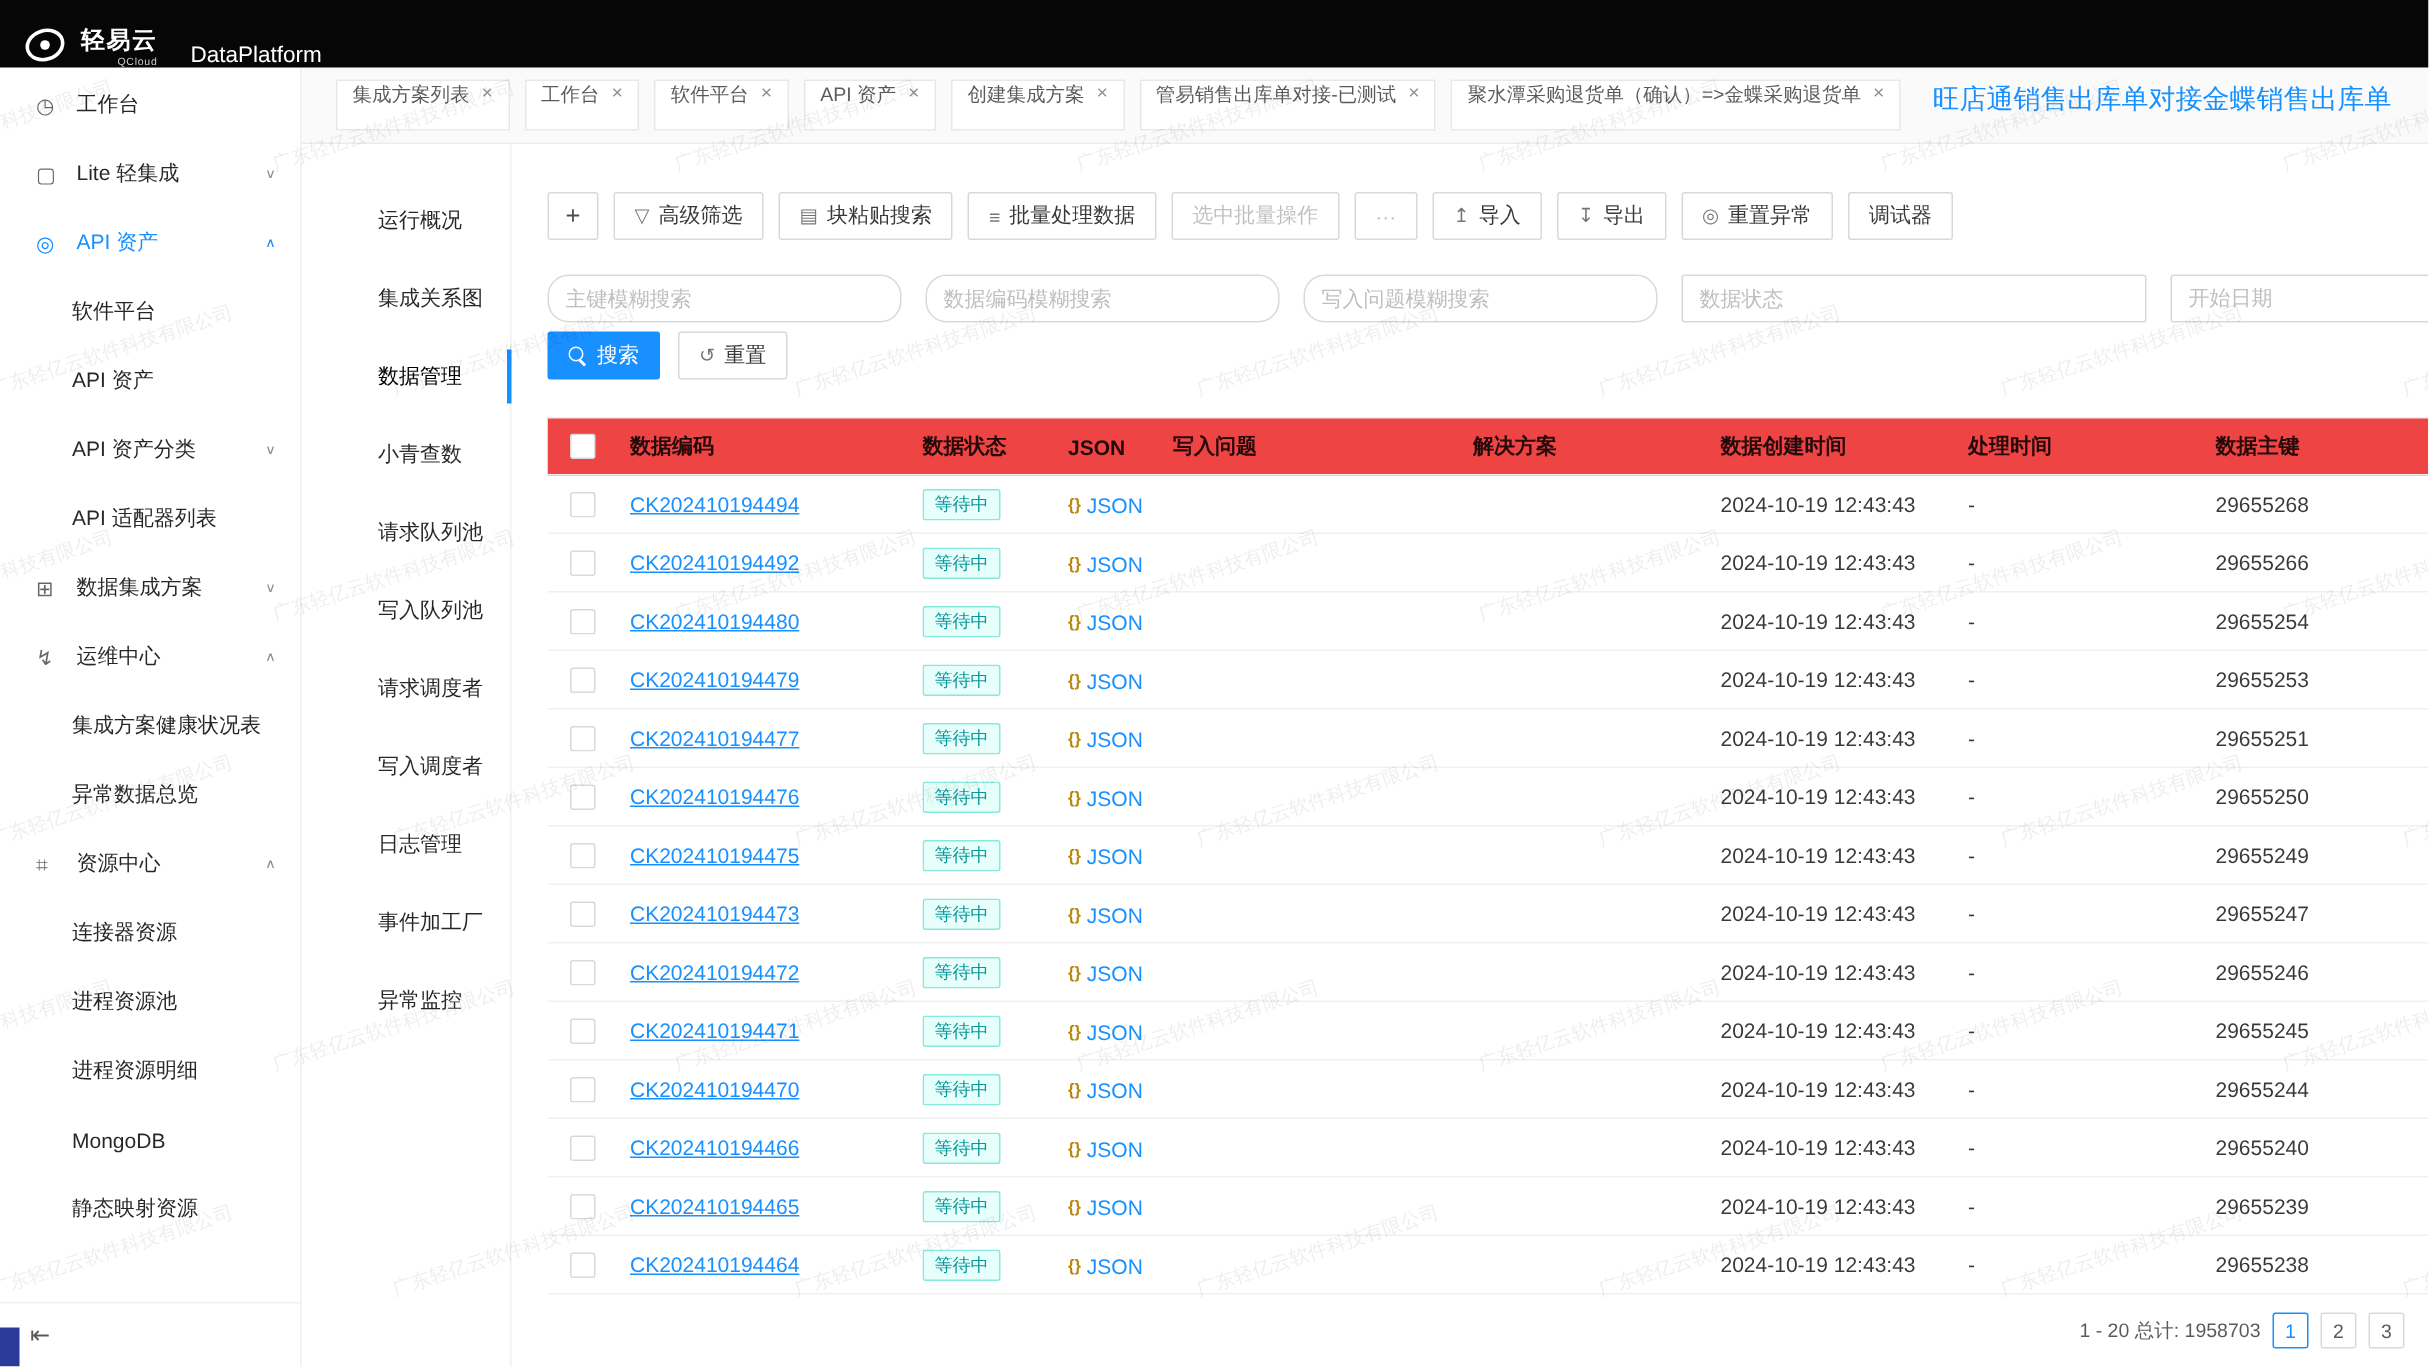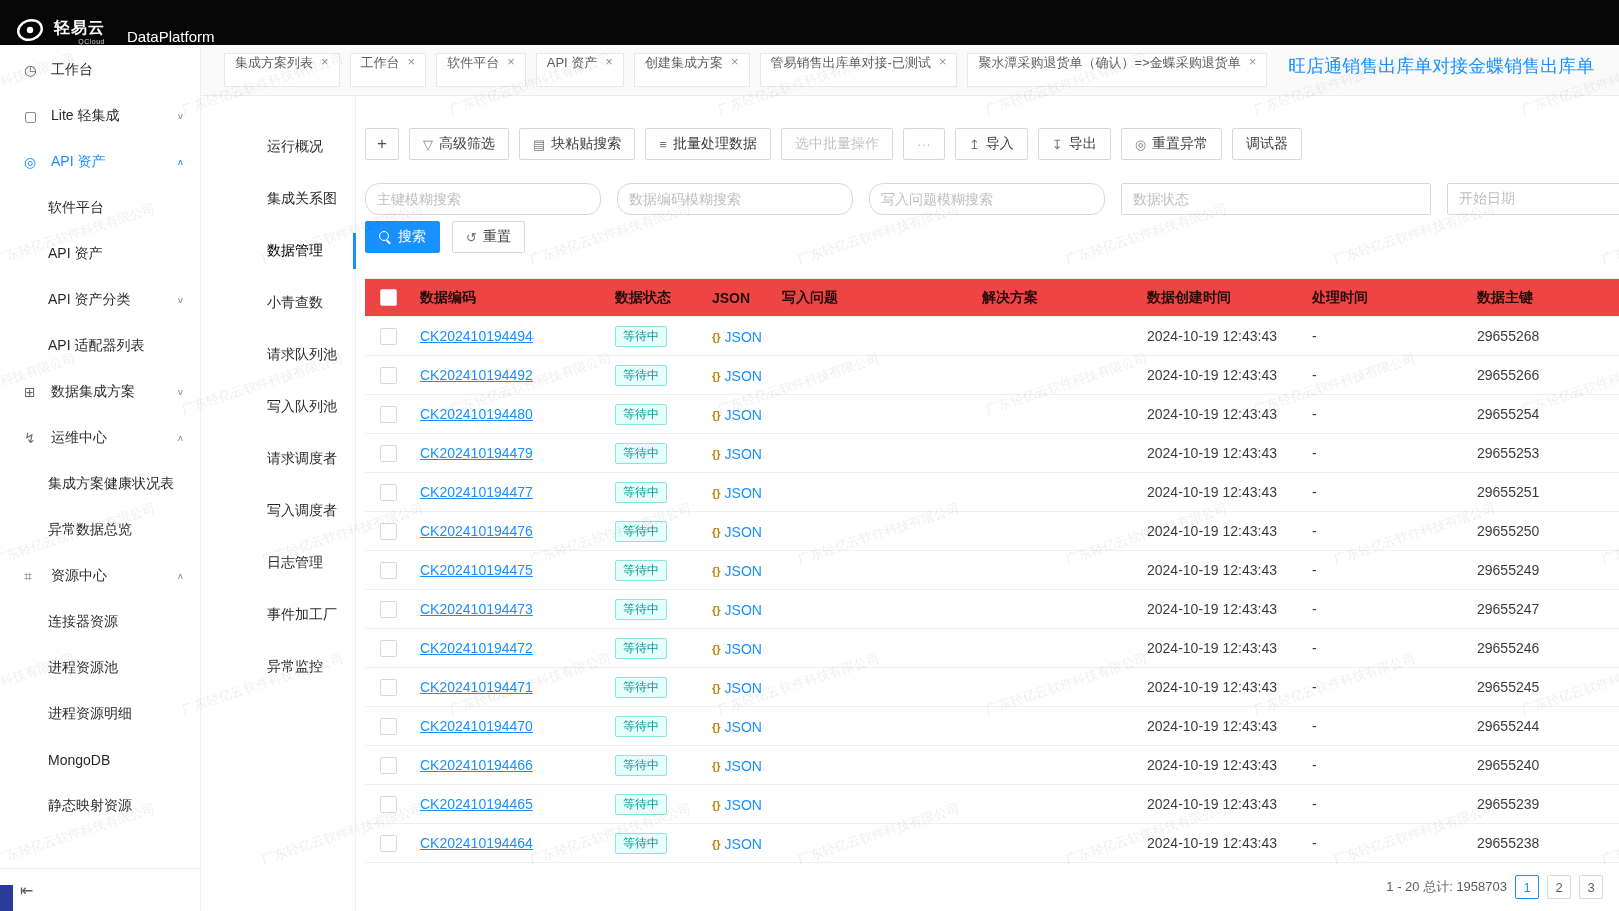--- a/index.html
+++ b/index.html
@@ -26,21 +26,21 @@
   .sb-chev{position:absolute;right:16px;font-size:10px;color:rgba(0,0,0,.45);transform:scaleY(.85);}
   .sb-footer{height:42px;border-top:1px solid #f0f0f0;display:flex;align-items:center;padding-left:20px;color:rgba(0,0,0,.65);font-size:16px;}
   .corner-widget{position:absolute;left:0;bottom:0;width:13px;height:26px;background:#2b3a9b;z-index:70;}
   
   .tabbar{position:absolute;top:45px;left:200px;right:0;height:50px;background:#fafafa;border-bottom:1px solid #ececec;display:flex;align-items:center;gap:10px;padding-left:24px;overflow:hidden;z-index:10;}
   .tab{flex:none;height:32px;background:#fff;border:1px solid #e8e8e8;display:inline-flex;padding:0 10px;font-size:13px;color:rgba(0,0,0,.65);white-space:nowrap;cursor:pointer;}
   .tab-close{margin-left:8px;font-size:13px;color:rgba(0,0,0,.45);cursor:pointer;}
   .tab.active{background:transparent;border-color:transparent;color:#1890ff;font-size:18px;}
   
   .content{position:absolute;top:95px;left:200px;right:0;bottom:0;background:#fff;}
-  .inner-nav{position:absolute;top:0;left:15px;width:140px;bottom:0;border-right:1px solid #f0f0f0;padding-top:26px;background:#fff;z-index:5;}
+  .inner-nav{position:absolute;top:0;left:0;width:140px;bottom:0;border-right:1px solid #f0f0f0;padding-top:26px;background:#fff;z-index:5;}
   .nav-item{height:52px;display:flex;align-items:center;padding-left:52px;font-size:14px;color:rgba(0,0,0,.85);cursor:pointer;position:relative;white-space:nowrap;}
   .nav-item.active{color:#000000;}
   .nav-item.active::after{content:'';position:absolute;right:-1px;top:8px;bottom:8px;width:3px;background:#1890ff;}
   .main{position:absolute;left:141px;top:0;right:0;bottom:0;padding:33px 0 0 24px;overflow:hidden;}
   
   .toolbar{display:flex;align-items:center;gap:10px;}
   .btn{height:32px;border:1px solid #d9d9d9;background:#fff;border-radius:2px;padding:0 13px;font-size:14px;color:rgba(0,0,0,.78);display:inline-flex;align-items:center;gap:6px;cursor:pointer;font-family:inherit;white-space:nowrap;}
   .btn.add{width:34px;padding:0;justify-content:center;font-size:17px;color:rgba(0,0,0,.7);}
   .btn.disabled{color:rgba(0,0,0,.25);cursor:not-allowed;}
   .btn .ico{font-size:13px;color:rgba(0,0,0,.55);}

